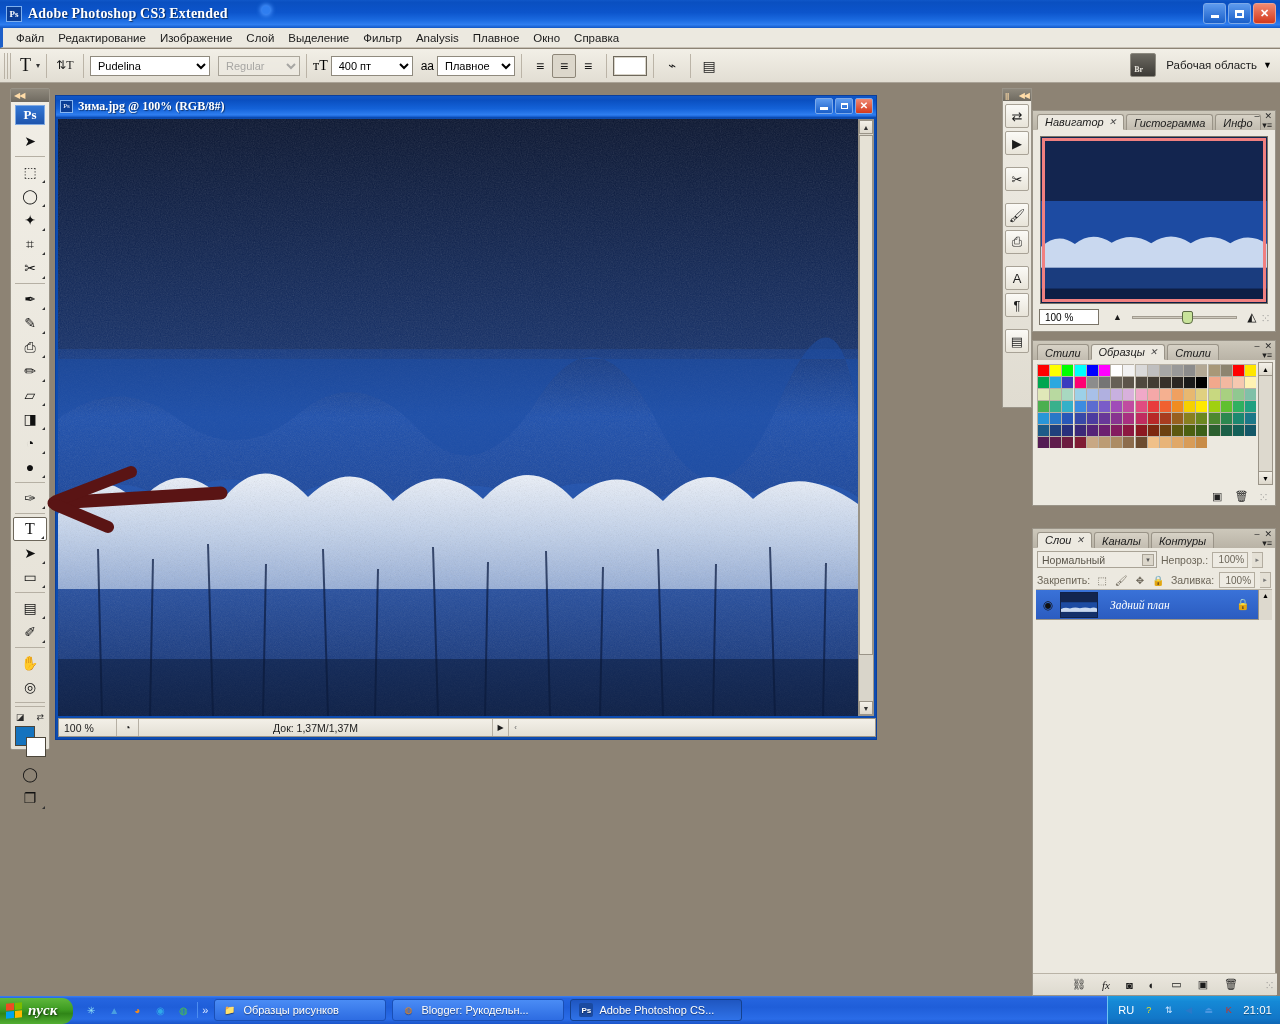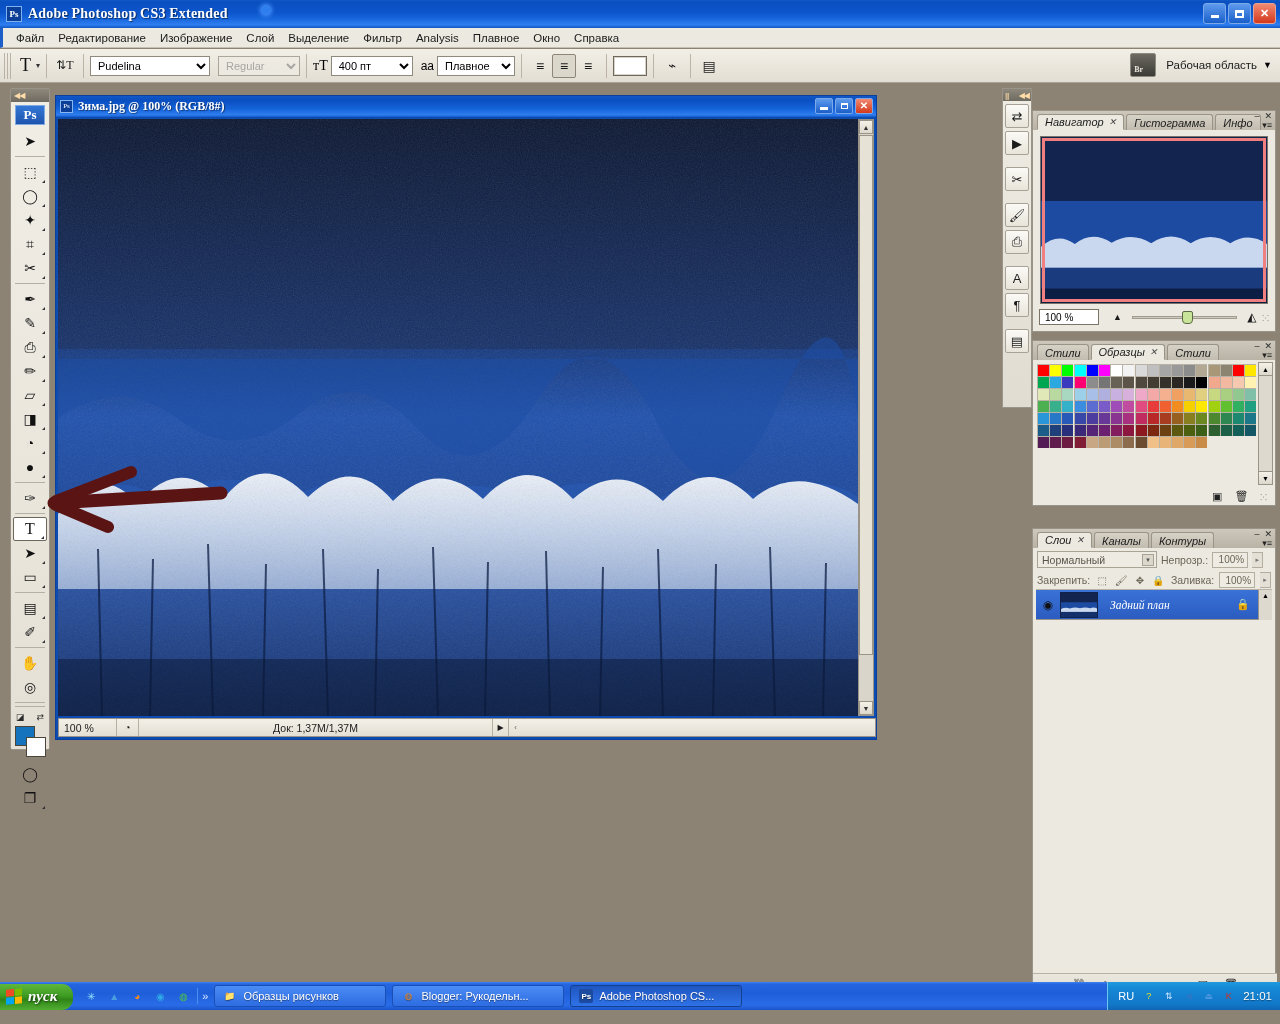--- a/index.html
+++ b/index.html
@@ -250,21 +250,21 @@
   .layer-name{ margin-left:12px;color:#fff;font-size:11.5px;font-style:italic;font-family:"Liberation Serif",serif;}
   .layer-lock{ position:absolute;right:22px;font-size:11px;color:#1b1b1b; }
   .layer-sb{ position:absolute;right:0;top:0;width:14px;height:30px;background:#ddd9ce;border-left:1px solid #9a9488;
     display:flex;align-items:flex-start;justify-content:center;font-size:7px;padding-top:2px;}
   #ly-foot{ position:absolute;left:0;bottom:0;width:244px;height:22px;
     background:linear-gradient(180deg,#eae7de,#dedacf);border-top:1px solid #b9b3a6;
     display:flex;align-items:center;justify-content:center;gap:16px;font-size:11px;color:#1b1b1b;}
 
   
   #taskbar{
-    position:absolute;left:0;bottom:14px;width:1280px;height:28px;
+    position:absolute;left:0;bottom:0;width:1280px;height:28px;
     background:linear-gradient(180deg,#3c81f3 0%,#2565e0 8%,#1f5ed9 40%,#2a6ce8 82%,#1b55c9 100%);
     display:flex;align-items:center;
   }
   #startbtn{
     height:26px;padding:0 16px 0 6px;margin:1px 0 0 0;
     background:linear-gradient(180deg,#5fb73c 0%,#3e9c22 45%,#2f8517 60%,#52ae32 100%);
     border-radius:0 11px 11px 0;display:flex;align-items:center;gap:6px;
     color:#fff;font-style:italic;font-weight:bold;font-size:15px;
     text-shadow:1px 1px 2px rgba(0,0,0,.6);
     font-family:"Liberation Serif",serif;

